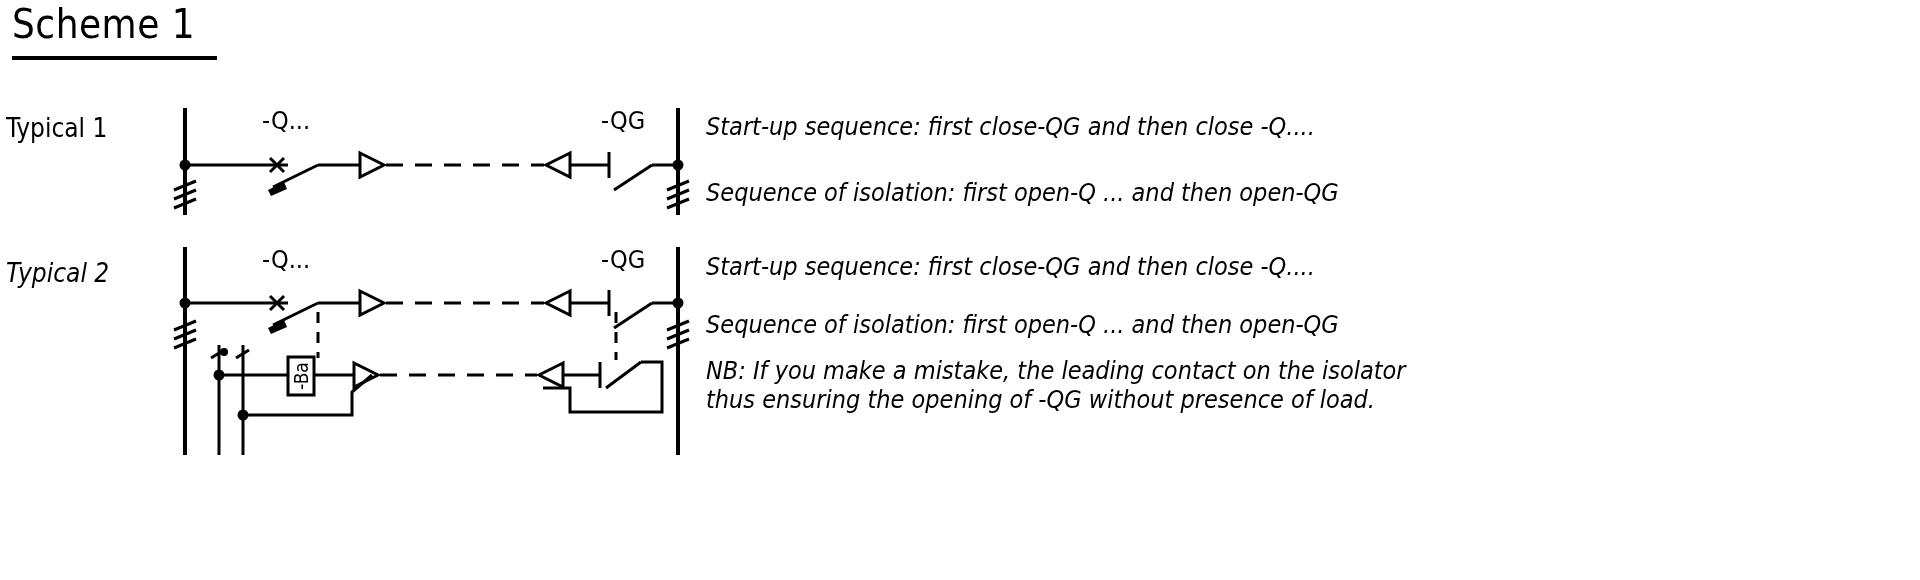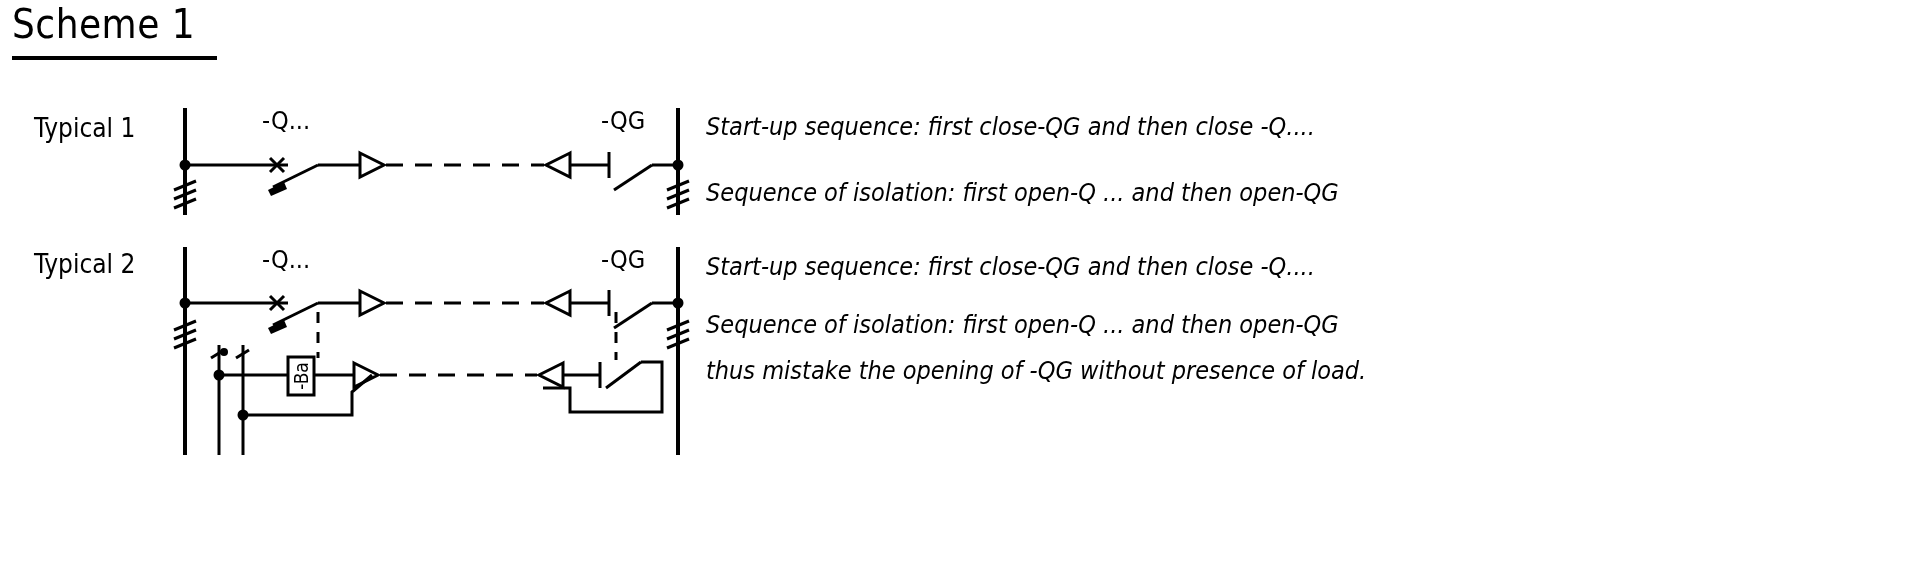--- a/index.html
+++ b/index.html
@@ -20,24 +20,24 @@
     font-stretch:condensed;
     white-space:nowrap;
   }
   .title-rule{
     width:205px;height:4px;background:#000;margin-top:10px;
   }
 
   
   .row-label{
     position:absolute;
-    font-size:26px;line-height:28px;white-space:nowrap;margin-left:28px;
+    font-size:26px;line-height:28px;white-space:nowrap;
   }
   #lbl-t1{left:6px;top:114px;}
-  #lbl-t2{left:6px;top:250px;}
+  #lbl-t2{left:6px;top:259px;font-style:italic;}
 
   
   #schematic{position:absolute;left:0;top:0;width:1920px;height:580px;}
 
   
   .dev-cap{
     position:absolute;font-size:25px;line-height:26px;white-space:nowrap;
   }
   #cap-q1{left:262px;top:108px;}
   #cap-qg1{left:601px;top:108px;}
@@ -201,16 +201,17 @@
     </g>
   </svg>
 
   <div class="txt" id="t1-l1">Start-up sequence: first close-QG and then close -Q....</div>
   <div class="txt" id="t1-l2">Sequence of isolation: first open-Q ... and then open-QG</div>
 
   <div class="txt" id="t2-l1">Start-up sequence: first close-QG and then close -Q....</div>
   <div class="txt" id="t2-l2">Sequence of isolation: first open-Q ... and then open-QG</div>
 
   <div class="txt wrap" id="t2-nb">
-    <span class="nb-line">thus mistake the opening of -QG without presence of load.</span>
+    <span class="nb-line">NB: If you make a mistake, the leading contact on the isolator</span>
+    <span class="nb-line">thus ensuring the opening of -QG without presence of load.</span>
   </div>
 
 </div>
 
 </body></html>

